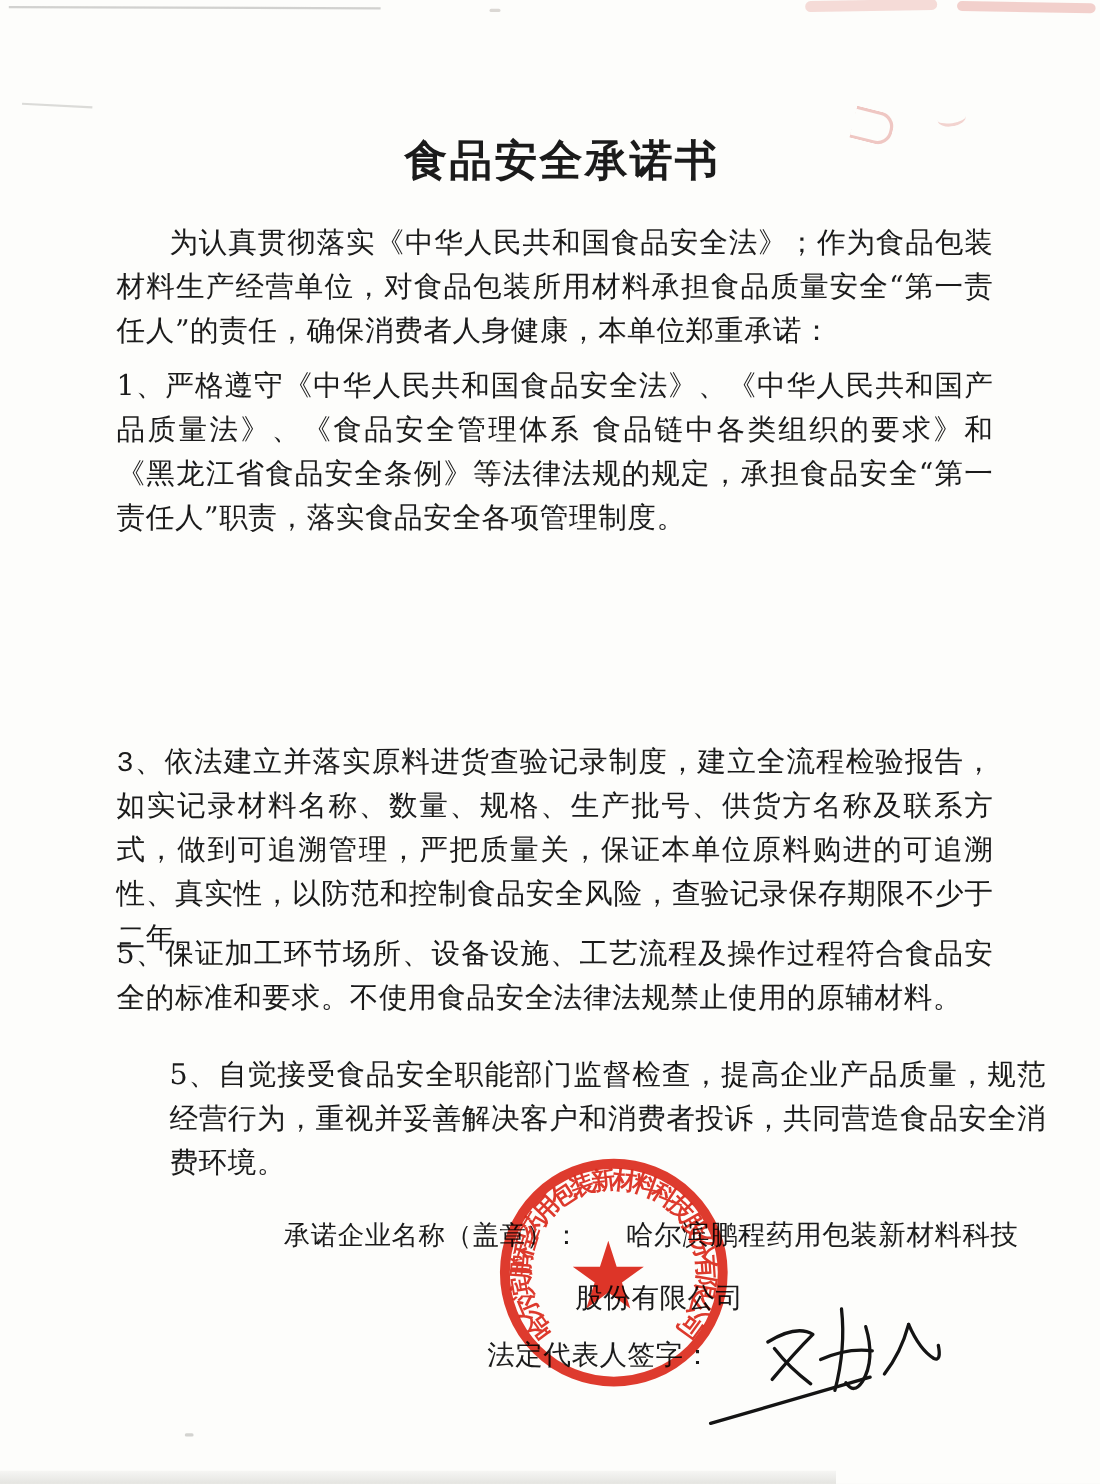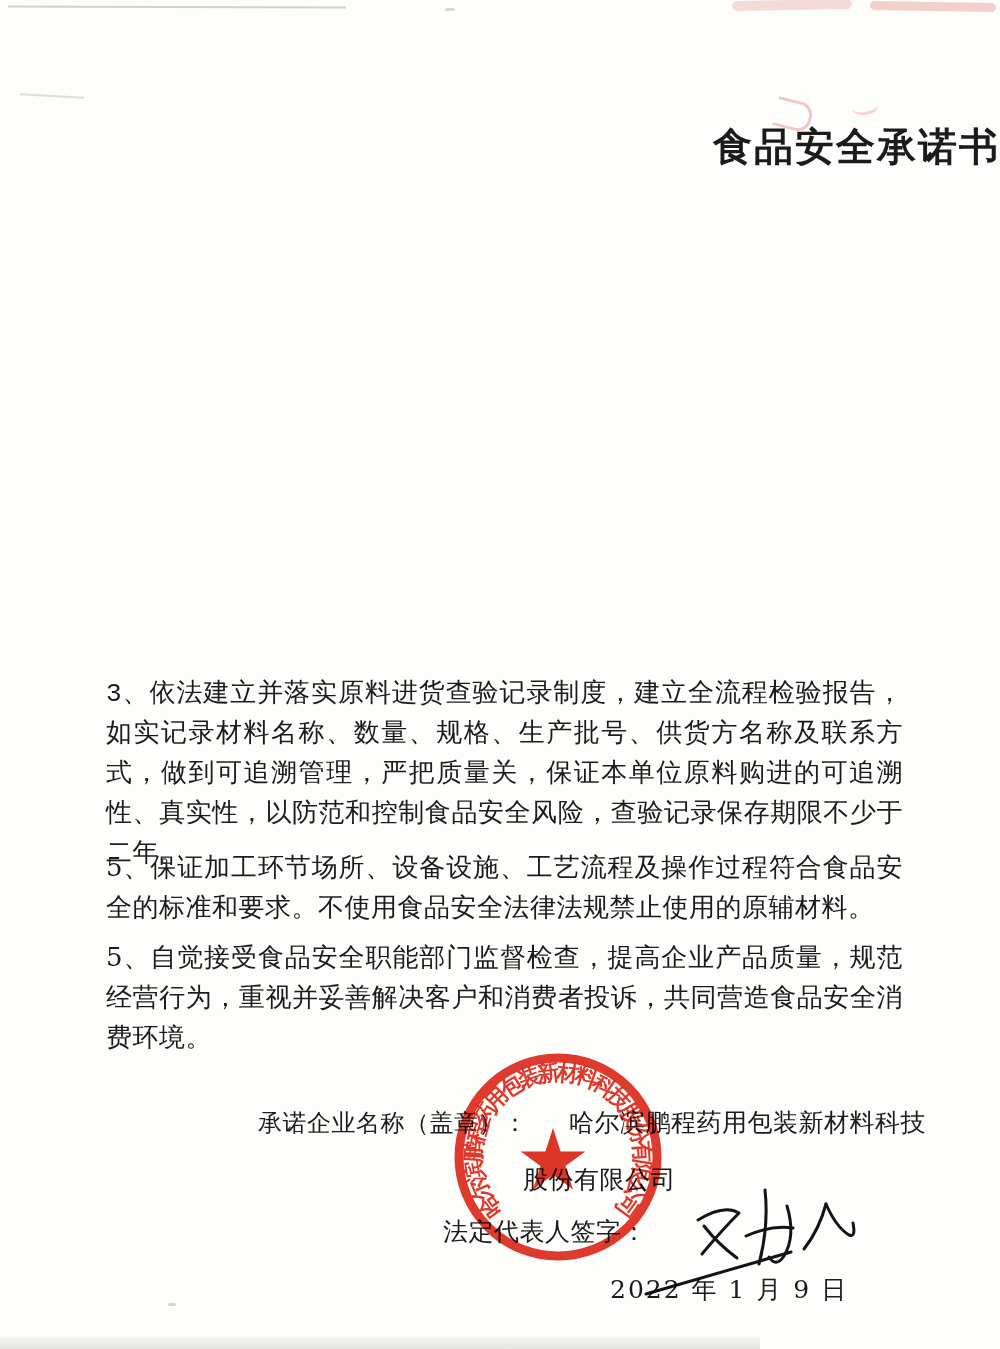--- a/index.html
+++ b/index.html
@@ -7,40 +7,40 @@
     position:relative;
     width:1000px;height:1349px;
     margin:0 auto;
     background:#fdfdfb;
     overflow:hidden;
     font-family:"DejaVu Serif","Liberation Serif",serif;
     color:#1b1b1b;
   }
   .doc-title{
     position:absolute;top:96px;left:0;right:0;
-    text-align:right;
+    text-align:center;
     font-size:39px;line-height:48px;
     font-weight:bold;
     letter-spacing:2px;
     padding-left:22px;
   }
   .body-text{
     position:absolute;left:106px;width:797px;
     font-size:26px;line-height:40px;
     text-align:justify;
     text-justify:inter-character;
     font-weight:500;
     letter-spacing:0.5px;
   }
   .intro{top:175px;text-indent:48px;}
   .clause-1{top:305px;}
   .clause-2{top:478px;}
   .clause-3{top:648px;font-family:Liberation Mono, monospace;}
   .clause-4{top:821px;}
-  .clause-5{top:911px;}
+  .clause-5{top:931px;margin-left:48px;}
   .sig-line{position:absolute;font-size:25px;line-height:34px;font-weight:500;letter-spacing:0.5px;}
   .company-label{top:1106px;left:258px;font-size:24px;}
   .company-name1{top:1106px;left:525px;margin-left:44px;}
   .company-name2{top:1163px;left:523px;}
   .signer-label{top:1215px;left:443px;text-align:center;}
   .sig-date{top:1273px;left:610px;letter-spacing:2px;}
   .seal-svg{
     position:absolute;left:445px;top:1044px;
     mix-blend-mode:multiply;
     z-index:5;
@@ -72,30 +72,31 @@
   <div class="art a-pink1"></div>
   <div class="art a-pink2"></div>
   <div class="art a-curl1"></div>
   <div class="art a-curl2"></div>
   <div class="art a-grayline"></div>
   <div class="art a-dot-bottom"></div>
   <div class="art a-bottomband"></div>
 
   <h1 class="doc-title">食品安全承诺书</h1>
 
+  <p class="body-text intro">为认真贯彻落实《中华人民共和国食品安全法》；作为食品包装材料生产经营单位，对食品包装所用材料承担食品质量安全“第一责任人”的责任，确保消费者人身健康，本单位郑重承诺：</p>
 
+  <p class="body-text clause-1">1、严格遵守《中华人民共和国食品安全法》、《中华人民共和国产品质量法》、《食品安全管理体系 食品链中各类组织的要求》和《黑龙江省食品安全条例》等法律法规的规定，承担食品安全“第一责任人”职责，落实食品安全各项管理制度。</p>
   <p class="body-text clause-3">3、依法建立并落实原料进货查验记录制度，建立全流程检验报告，如实记录材料名称、数量、规格、生产批号、供货方名称及联系方式，做到可追溯管理，严把质量关，保证本单位原料购进的可追溯性、真实性，以防范和控制食品安全风险，查验记录保存期限不少于二年。</p>
   <p class="body-text clause-4">5、保证加工环节场所、设备设施、工艺流程及操作过程符合食品安全的标准和要求。不使用食品安全法律法规禁止使用的原辅材料。</p>
   <p class="body-text clause-5">5、自觉接受食品安全职能部门监督检查，提高企业产品质量，规范经营行为，重视并妥善解决客户和消费者投诉，共同营造食品安全消费环境。</p>
 
   <span class="sig-line company-label">承诺企业名称（盖章）：</span>
   <span class="sig-line company-name1">哈尔滨鹏程药用包装新材料科技</span>
   <span class="sig-line company-name2">股份有限公司</span>
   <span class="sig-line signer-label">法定代表人签字：</span>
-  <span class="sig-line sig-date">2022 年 1 月 9 日</span>
 
   <svg class="seal-svg" width="230" height="230" viewBox="0 0 230 230">
     <circle cx="113" cy="113" r="99" fill="none" stroke="#dd2a1c" stroke-width="9" opacity="0.92"></circle>
     <polygon points="108,84 115.6,107.5 140.3,107.5 120.4,122 128,145.5 108,131 88,145.5 95.6,122 75.7,107.5 100.4,107.5" fill="#dd2a1c" opacity="0.95"></polygon>
     <g id="seal-arc-text" font-size="22" font-weight="bold" fill="#dd2a1c" opacity="0.93" font-family="'DejaVu Serif','Liberation Serif',serif">
         <text transform="translate(50.7,158.3) rotate(-126.0)" text-anchor="middle" fill="#dd2a1c">哈</text>
         <text transform="translate(42.0,142.8) rotate(-112.7)" text-anchor="middle" fill="#dd2a1c">尔</text>
         <text transform="translate(37.1,125.7) rotate(-99.5)" text-anchor="middle" fill="#dd2a1c">滨</text>
         <text transform="translate(36.2,107.9) rotate(-86.2)" text-anchor="middle" fill="#dd2a1c">鹏</text>
         <text transform="translate(39.4,90.4) rotate(-72.9)" text-anchor="middle" fill="#dd2a1c">程</text>

